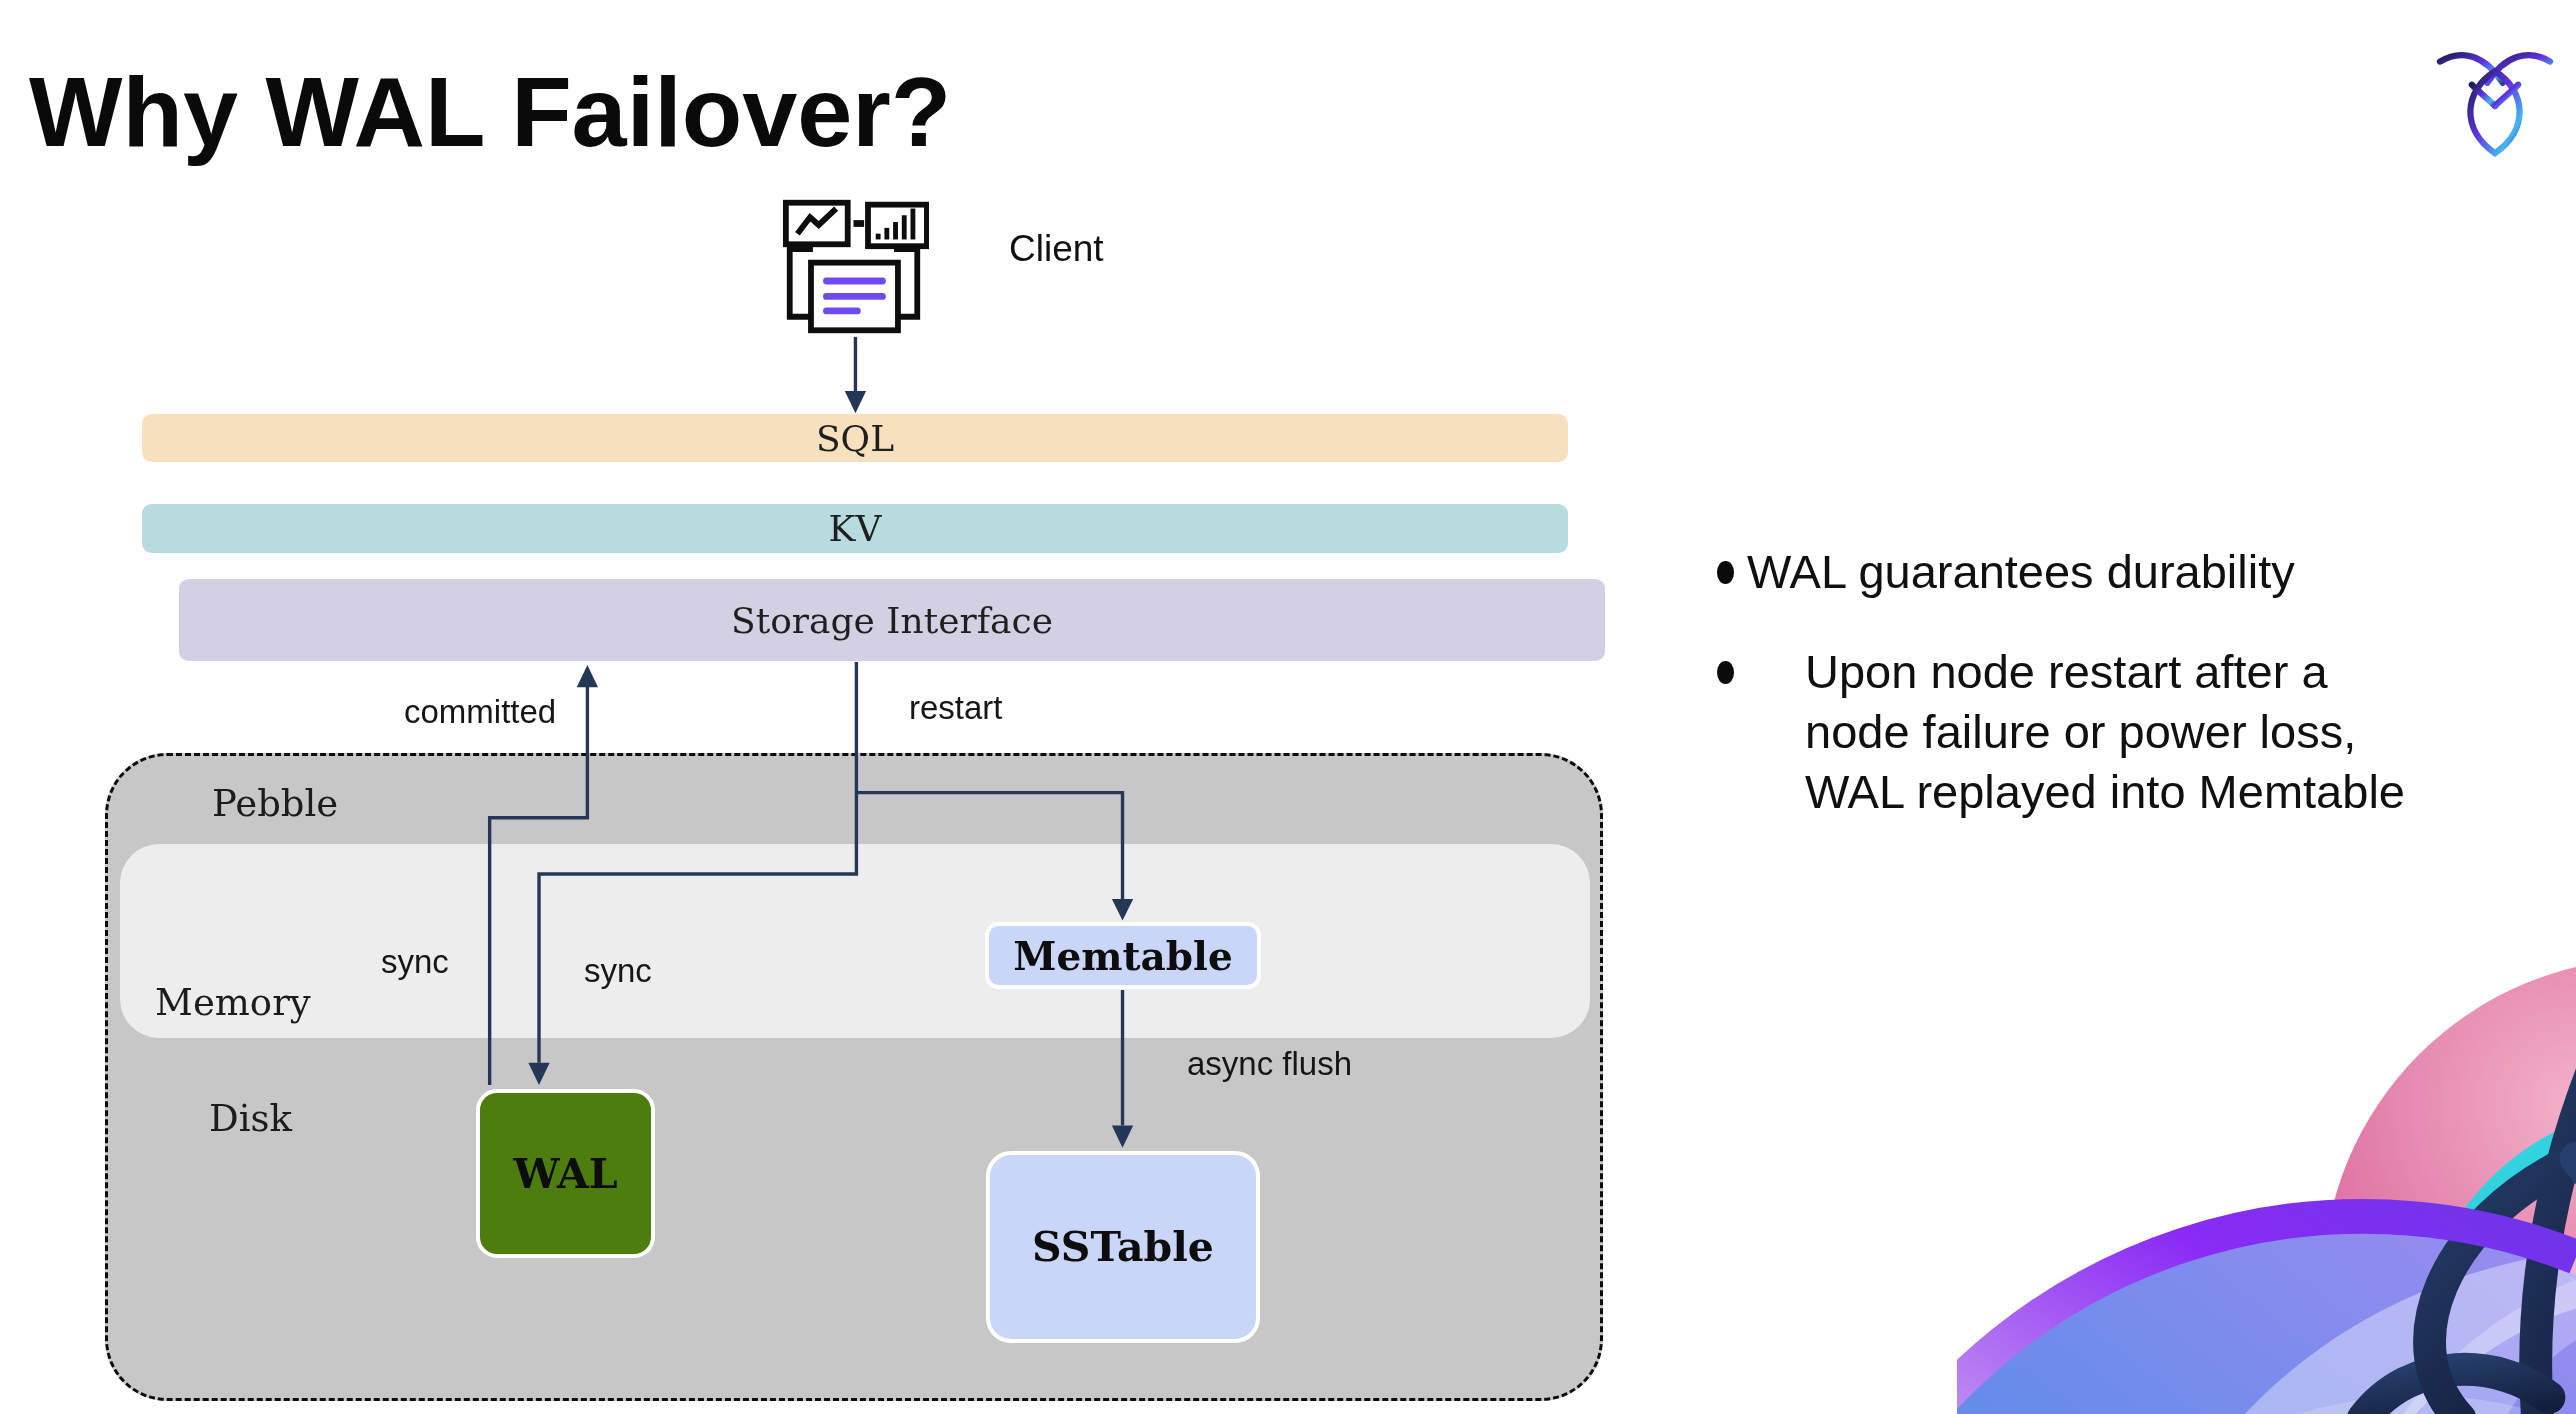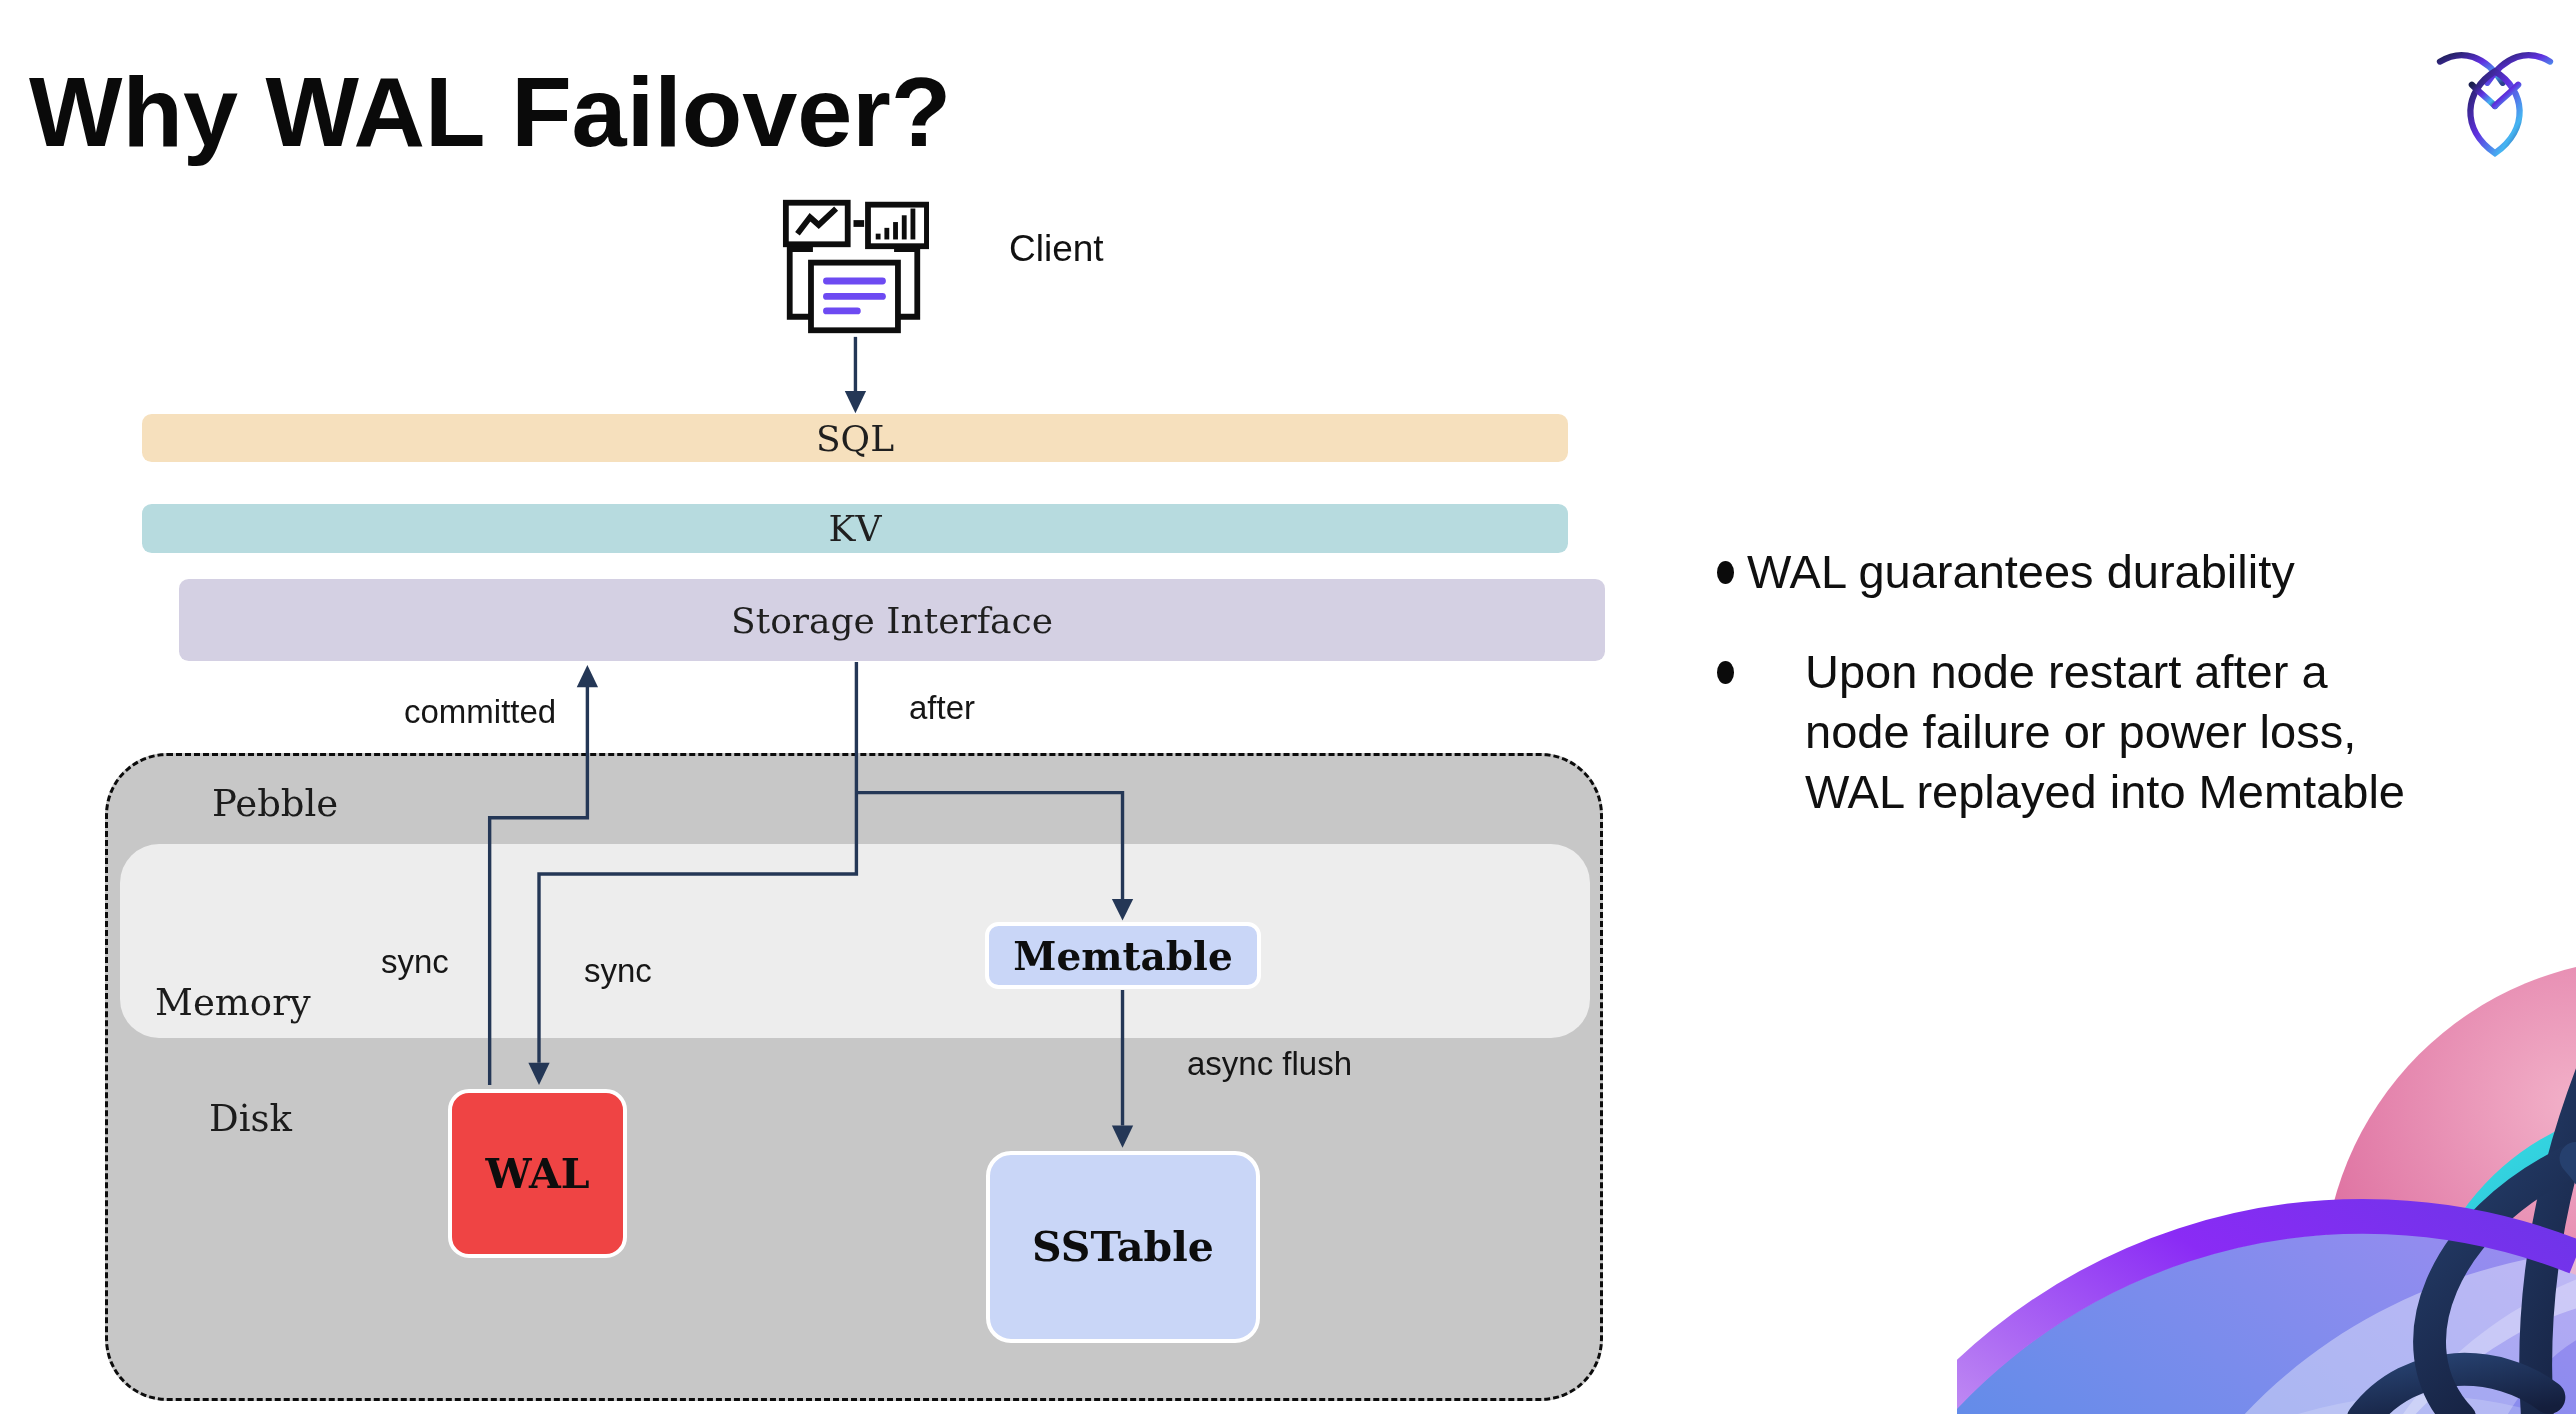--- a/index.html
+++ b/index.html
@@ -114,32 +114,32 @@
   <div class="abs layer-bar bar-storage" style="background-color: rgb(212, 208, 227);">
     <span>Storage Interface</span>
   </div>
 
   <div class="abs pebble" style="background-color: rgb(199, 199, 199);"></div>
   <div class="abs memory-band" style="background-color: rgb(237, 237, 237);"></div>
   <div class="abs zone-label lbl-pebble">Pebble</div>
   <div class="abs zone-label lbl-memory">Memory</div>
   <div class="abs zone-label lbl-disk">Disk</div>
 
-  <div class="abs node-box box-wal" style="background-color: #ef4444;">
+  <div class="abs node-box box-wal" style="background-color: #4d7c0f; margin-left: 28px;">
     <span>WAL</span>
   </div>
   <div class="abs node-box box-memtable" style="background-color: rgb(201, 214, 247);">
     <span>Memtable</span>
   </div>
   <div class="abs node-box box-sstable" style="background-color: rgb(201, 214, 247);">
     <span>SSTable</span>
   </div>
 
   <div class="abs edge-label lbl-committed">committed</div>
-  <div class="abs edge-label lbl-commit">after</div>
+  <div class="abs edge-label lbl-commit">restart</div>
   <div class="abs edge-label lbl-sync1">sync</div>
   <div class="abs edge-label lbl-sync2">sync</div>
   <div class="abs edge-label lbl-async">async flush</div>
 
   <svg class="abs arrow-layer" width="2576" height="1415" viewBox="0 0 2662 1462">
     <g fill="none" stroke-width="3.5" style="stroke: rgb(36, 55, 86);">
       <path d="M 884,348 V 404"></path>
       <path d="M 506,1121 V 845 H 607 V 708"></path>
       <path d="M 885,684 V 903 H 557 V 1098"></path>
       <path d="M 885,819 H 1160 V 929"></path>

